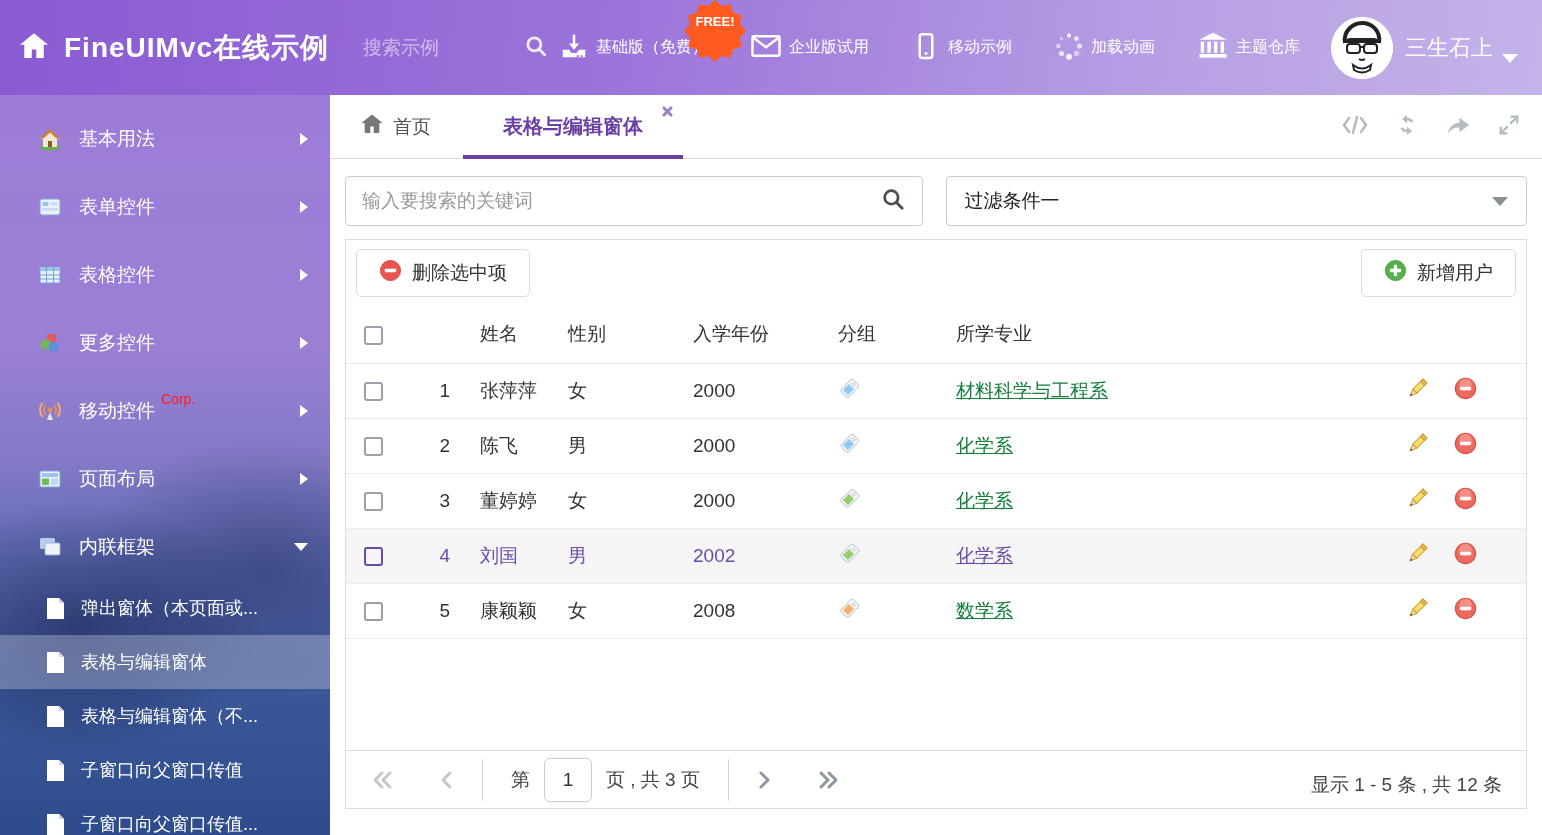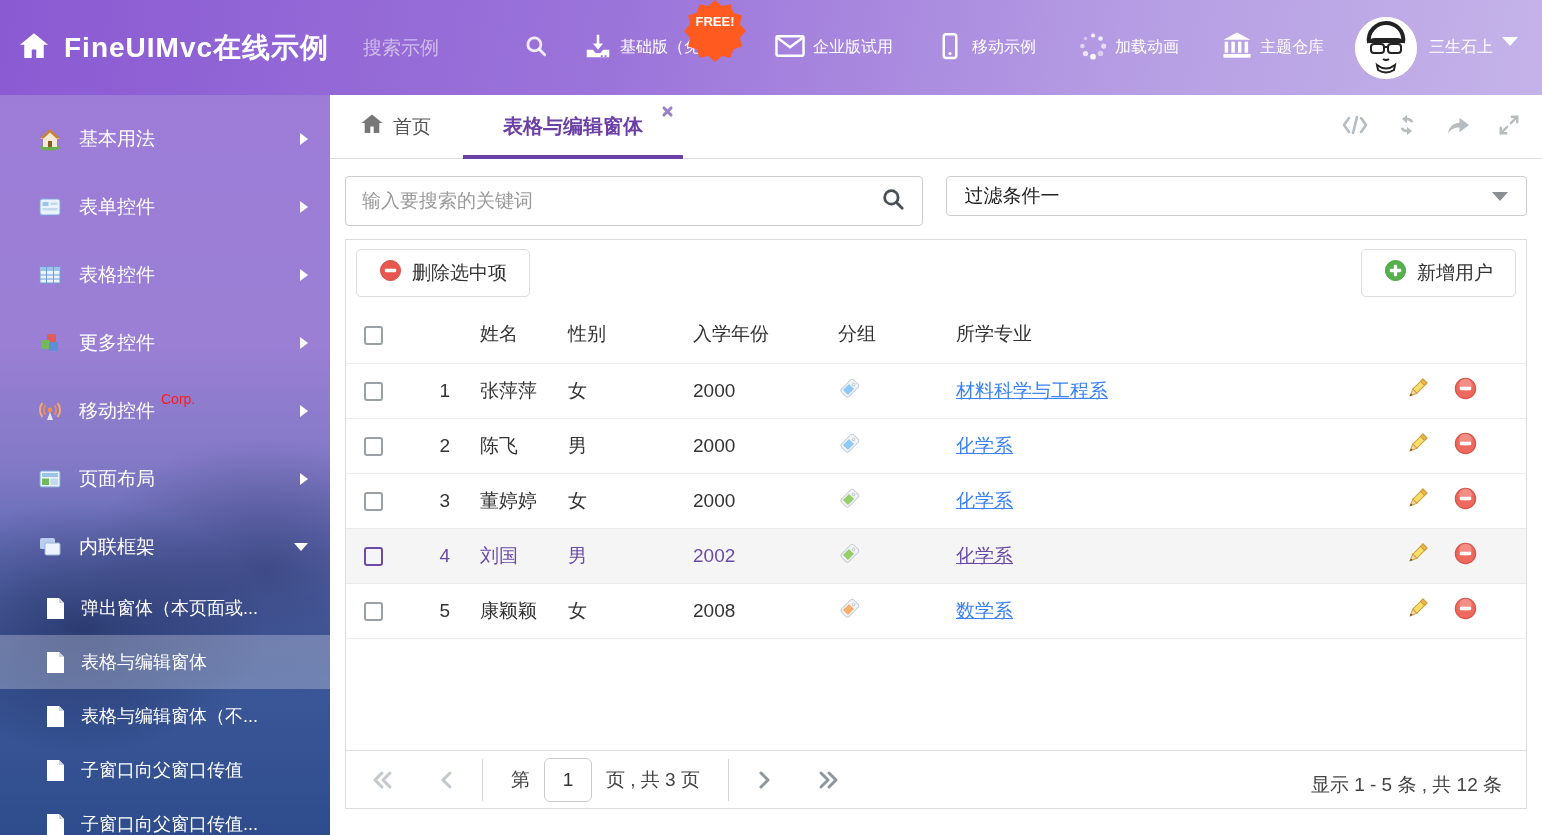--- a/index.html
+++ b/index.html
@@ -18,21 +18,21 @@
   .hdr-search input::placeholder { color:rgba(255,255,255,0.55); }
   .hdr-nav { position:absolute; right:0; top:0; height:95px; display:flex; align-items:center; }
   .nav-item { display:flex; flex-direction:row; align-items:center; gap:7px;
     font-size:16px; padding:0 21px; cursor:pointer; white-space:nowrap; }
   .free-badge { position:absolute; left:684px; top:0px; width:62px; height:62px; z-index:6; }
   .free-badge .free-text { position:absolute; left:0; top:14px; width:62px; text-align:center;
     color:#fff; font-weight:bold; font-size:13px; }
   .user-box { display:flex; align-items:center; gap:12px; padding:0 24px 0 10px; cursor:pointer; }
   .avatar { width:62px; height:62px; border-radius:50%; background:#fff; overflow:hidden;
     flex-shrink:0; }
-  .user-name { font-size:16px; display:flex; align-items:flex-start; gap:9px; }
+  .user-name { font-size:22px; display:flex; align-items:flex-end; gap:9px; }
   .caret-down-w { width:0; height:0; border-left:8px solid transparent;
     border-right:8px solid transparent; border-top:9px solid #fff; }
 
   
   .sidebar { position:absolute; left:0; top:95px; width:330px; height:740px;
     background:
       radial-gradient(ellipse 260px 180px at 25% 72%, rgba(15,25,65,0.50), transparent 70%),
       radial-gradient(ellipse 280px 200px at 80% 64%, rgba(20,30,75,0.40), transparent 65%),
       linear-gradient(180deg,#9d7cd8 0%,#9a7fd4 34%,#8279c6 50%,#5b69b0 64%,#3d5899 78%,#2e4c8c 100%);
     color:#fff; overflow:hidden; }
@@ -73,21 +73,21 @@
     align-items:center; gap:27px; }
   .tool-icon { cursor:pointer; }
 
   
   .filter-row { display:flex; gap:23px; padding:17px 15px 0 15px; }
   .search-box { flex:1; height:50px; border:1px solid #ccc; border-radius:4px;
     display:flex; align-items:center; padding:0 16px; }
   .search-box input { flex:1; border:none; outline:none; font-size:19px; color:#333;
     font-family:inherit; }
   .search-box input::placeholder { color:#9a9a9a; }
-  .select-box { flex:1; height:40px; border:1px solid #ccc; border-radius:4px;
+  .select-box { flex:1; height:50px; border:1px solid #ccc; border-radius:4px;
     display:flex; align-items:center; padding:0 18px; font-size:19px; color:#222;
     cursor:pointer; }
   .select-box .spring { flex:1; }
   .caret-down-g { width:0; height:0; border-left:8px solid transparent;
     border-right:8px solid transparent; border-top:9px solid #8a8f94; }
 
   
   .grid-panel { margin:13px 15px 0 15px; border:1px solid #dcdcdc; height:570px;
     display:flex; flex-direction:column; }
   .grid-toolbar { padding:9px 10px; display:flex; justify-content:space-between; }
@@ -107,21 +107,21 @@
   .col-year { width:145px; }
   .col-tag { width:118px; }
   .col-major { }
   .col-edit { width:48px; }
   .col-del { width:72px; }
   .chk { display:inline-block; width:19px; height:19px; border:2px solid #9aa0a6;
     border-radius:3px; cursor:pointer; vertical-align:middle; }
   tr.selected { background:#f5f5f5; }
   tr.selected td { color:#6a4ca8; }
   tr.selected .chk { border-color:#6a4ca8; }
-  a.major-link { color:#3b82f6; text-decoration:underline; cursor:pointer; }
+  a.major-link { color:#15803d; text-decoration:underline; cursor:pointer; }
   tr.selected a.major-link { color:#6a4ca8; }
   .icon-btn { cursor:pointer; display:inline-block; vertical-align:middle; }
 
   .grid-spacer { flex:1; }
 
   
   .pager { height:58px; border-top:1px solid #e0e0e0; display:flex; align-items:center;
     padding:0 24px; font-size:19px; color:#444; }
   .pg-btn { cursor:pointer; display:flex; align-items:center; }
   .pg-sep { width:1px; height:42px; background:#d5d5d5; }

